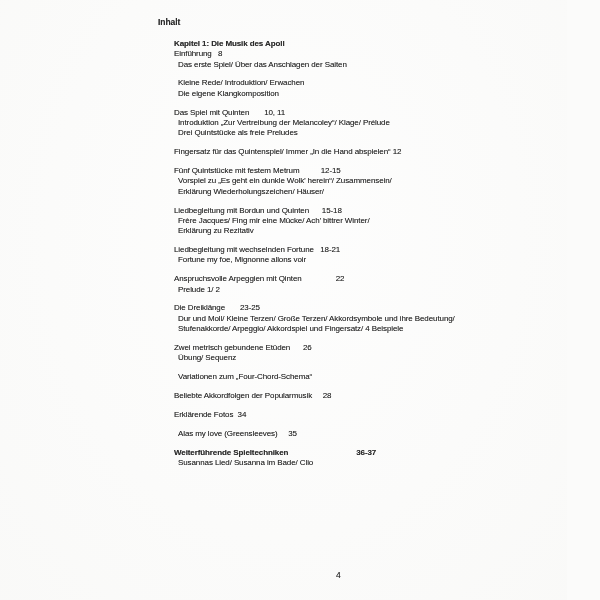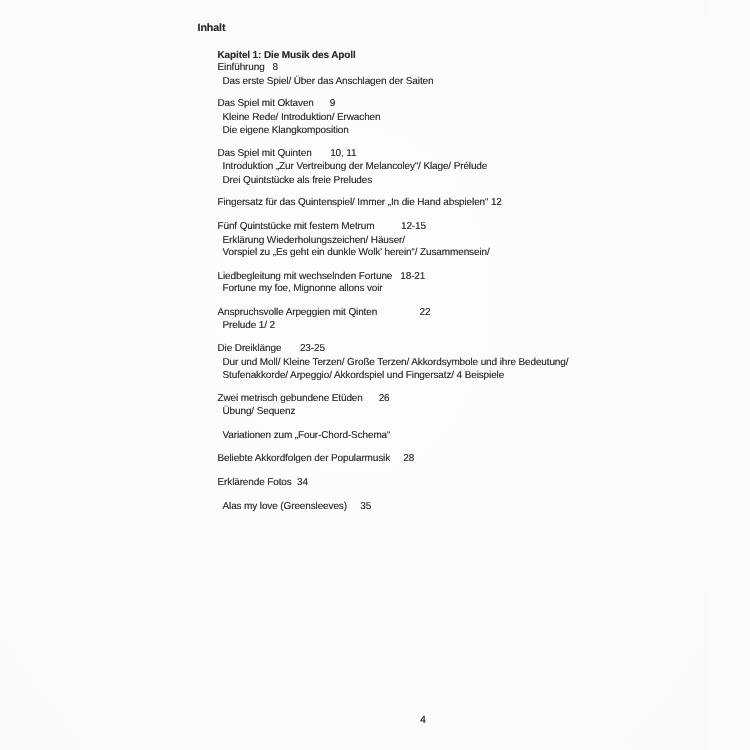--- a/index.html
+++ b/index.html
@@ -63,36 +63,40 @@
 
 <div class="page">
   <h1 class="page-title">Inhalt</h1>
   <div class="toc" id="toc">
       <div class="block">
         <div class="line bold"><span>Kapitel 1: Die Musik des Apoll</span></div>
         <div class="line"><span>Einführung</span><span class="pg">   8</span></div>
         <div class="line sub"><span>Das erste Spiel/ Über das Anschlagen der Saiten</span></div>
       </div>
       <div class="block">
-        <div class="line"><span>Das Spiel mit Oktaven</span><span class="pg">      9</span></div>
         <div class="line sub"><span>Kleine Rede/ Introduktion/ Erwachen</span></div>
         <div class="line sub"><span>Die eigene Klangkomposition</span></div>
       </div>
       <div class="block">
         <div class="line"><span>Das Spiel mit Quinten</span><span class="pg">       10, 11</span></div>
         <div class="line sub"><span>Introduktion „Zur Vertreibung der Melancoley“/ Klage/ Prélude</span></div>
         <div class="line sub"><span>Drei Quintstücke als freie Preludes</span></div>
       </div>
       <div class="block">
         <div class="line"><span>Fingersatz für das Quintenspiel/ Immer „In die Hand abspielen“</span><span class="pg"> 12</span></div>
       </div>
       <div class="block">
         <div class="line"><span>Fünf Quintstücke mit festem Metrum</span><span class="pg">          12-15</span></div>
+        <div class="line sub"><span>Vorspiel zu „Es geht ein dunkle Wolk’ herein“/ Zusammensein/</span></div>
         <div class="line sub"><span>Erklärung Wiederholungszeichen/ Häuser/</span></div>
-        <div class="line sub"><span>Vorspiel zu „Es geht ein dunkle Wolk’ herein“/ Zusammensein/</span></div>
+      </div>
+      <div class="block">
+        <div class="line"><span>Liedbegleitung mit Bordun und Quinten</span><span class="pg">      15-18</span></div>
+        <div class="line sub"><span>Frère Jacques/ Fing mir eine Mücke/ Ach’ bittrer Winter/</span></div>
+        <div class="line sub"><span>Erklärung zu Rezitativ</span></div>
       </div>
       <div class="block">
         <div class="line"><span>Liedbegleitung mit wechselnden Fortune</span><span class="pg">   18-21</span></div>
         <div class="line sub"><span>Fortune my foe, Mignonne allons voir</span></div>
       </div>
       <div class="block">
         <div class="line"><span>Anspruchsvolle Arpeggien mit Qinten</span><span class="pg">                22</span></div>
         <div class="line sub"><span>Prelude 1/ 2</span></div>
       </div>
       <div class="block">
@@ -109,15 +113,19 @@
       </div>
       <div class="block">
         <div class="line"><span>Beliebte Akkordfolgen der Popularmusik</span><span class="pg">     28</span></div>
       </div>
       <div class="block">
         <div class="line"><span>Erklärende Fotos</span><span class="pg">  34</span></div>
       </div>
       <div class="block">
         <div class="line sub"><span>Alas my love (Greensleeves)</span><span class="pg">     35</span></div>
       </div>
+      <div class="block">
+        <div class="line bold"><span>Weiterführende Spieltechniken</span><span class="pg">                                36-37</span></div>
+        <div class="line sub"><span>Susannas Lied/ Susanna im Bade/ Clio</span></div>
+      </div>
     </div>
   <div class="footer-num">4</div>
 </div>
 
 </body></html>

